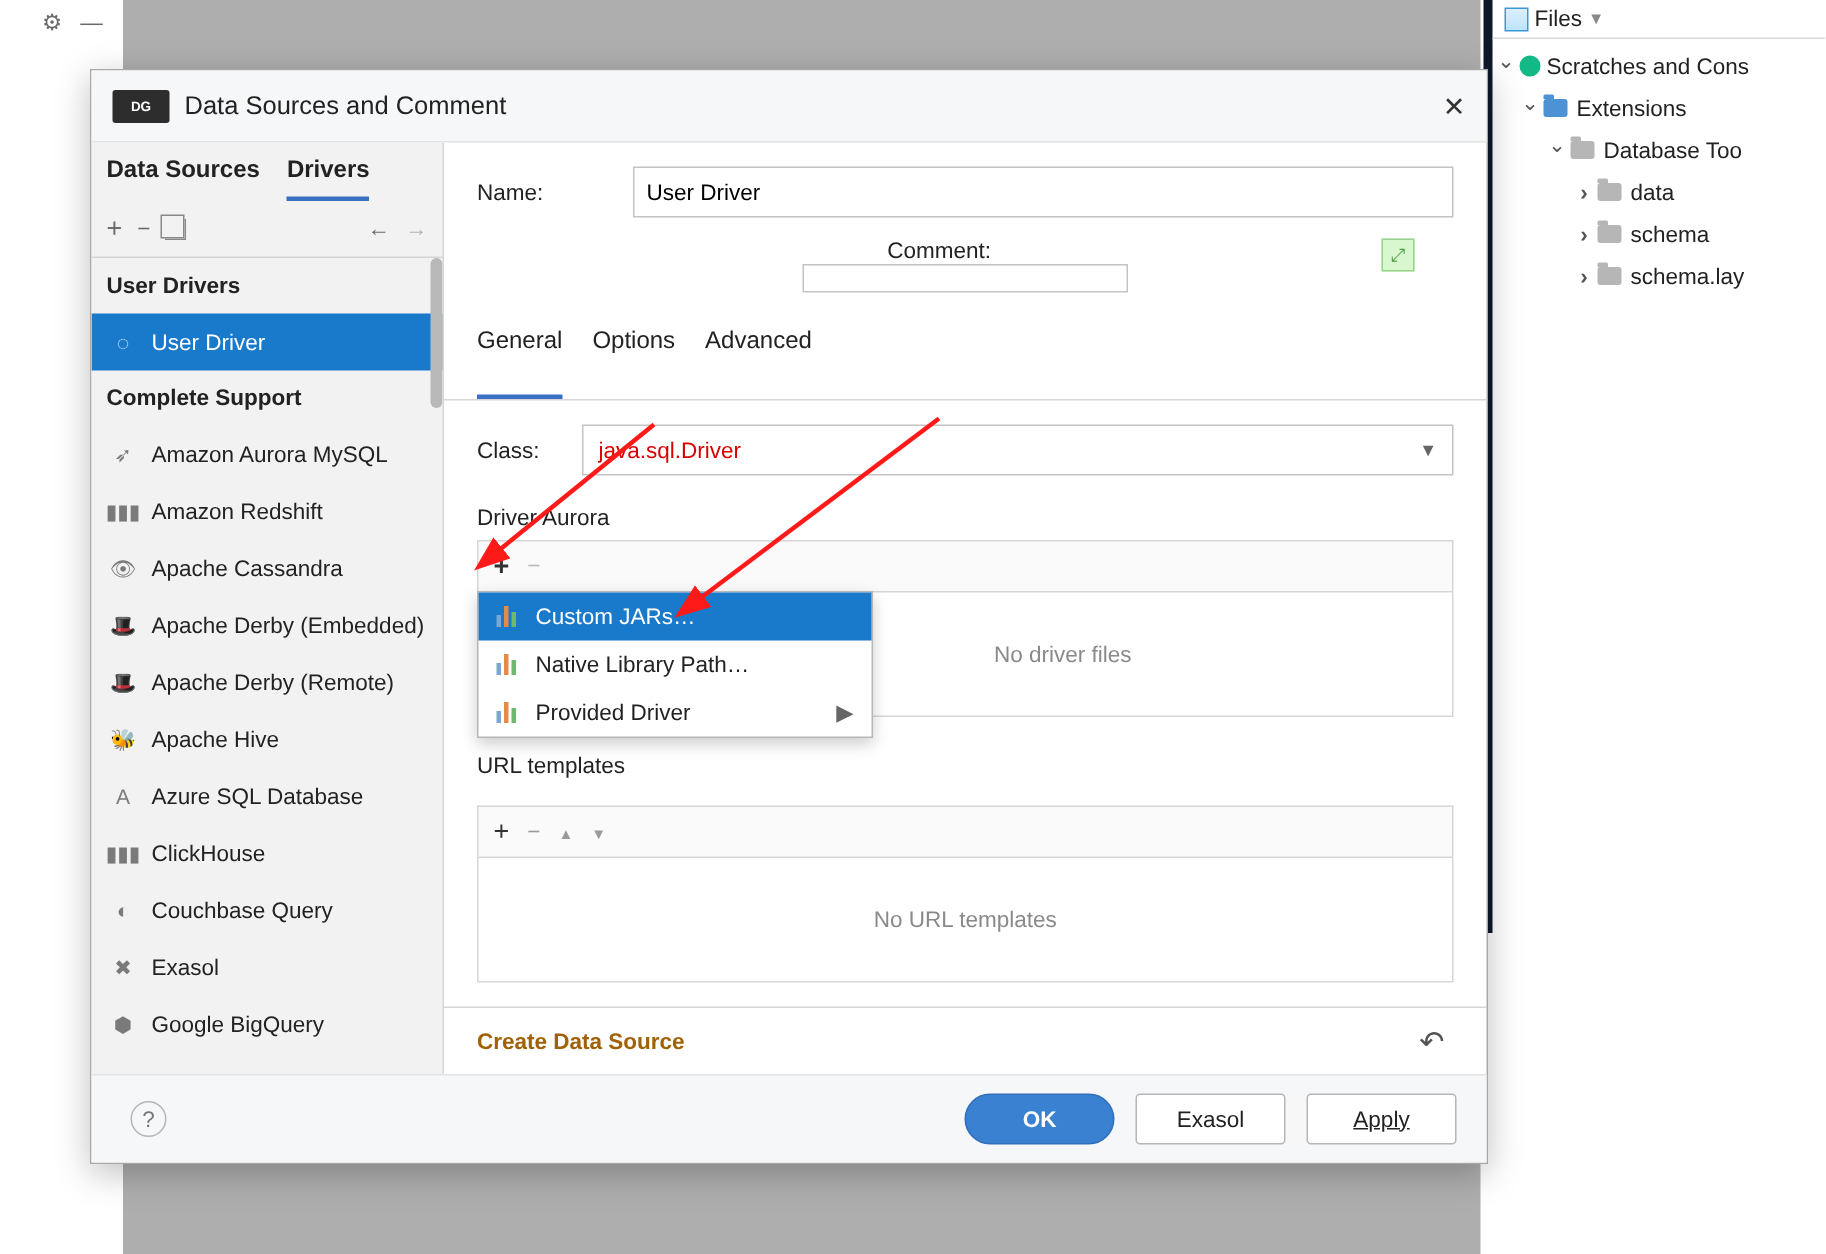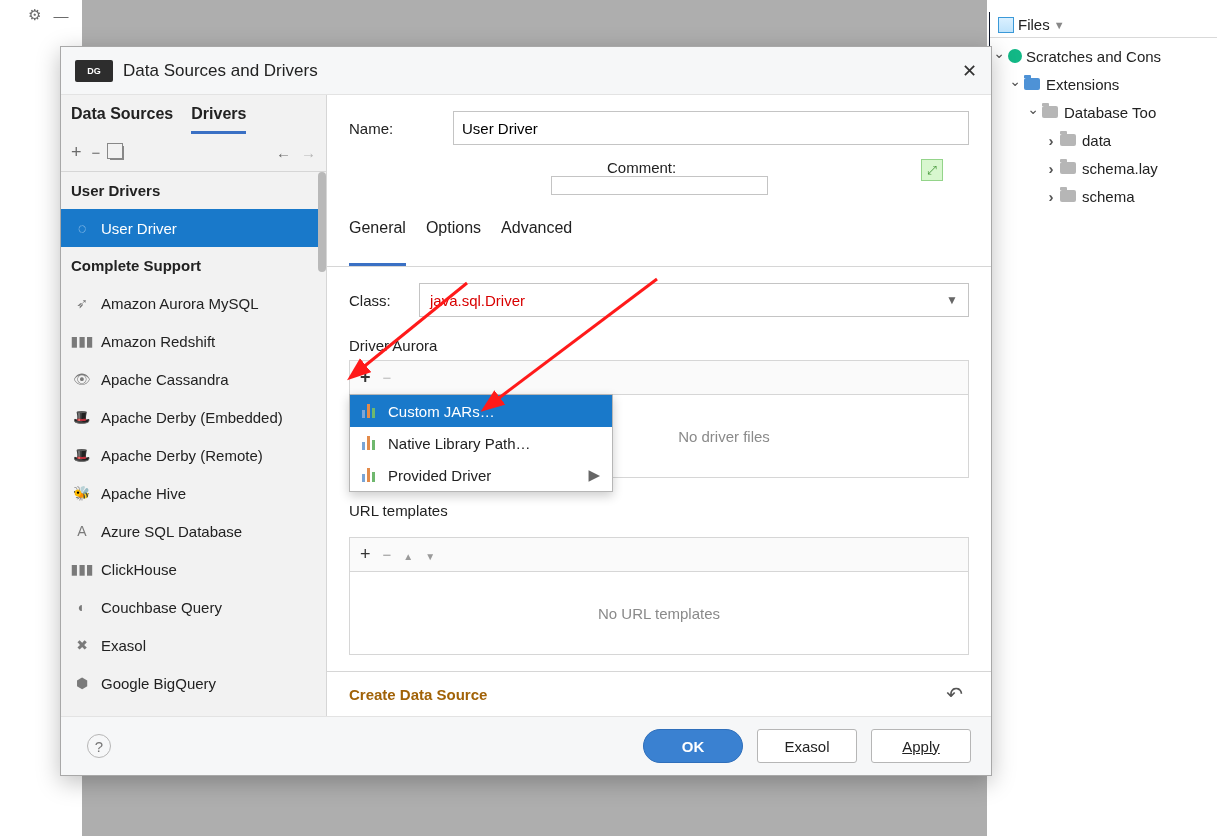--- a/index.html
+++ b/index.html
@@ -3,42 +3,42 @@
 <meta charset="utf-8">
 <style>
 * { box-sizing: border-box; margin: 0; padding: 0; font-family: "Segoe UI", Arial, sans-serif; }
 body { background: #fff; width: 1217px; height: 836px; overflow: hidden; position: relative; font-size: 15px; color: #222; }
 
 .top-toolbar { position: absolute; left: 0; top: 0; width: 82px; height: 30px; display: flex; align-items: center; gap: 12px; padding-left: 28px; }
 .top-toolbar .gear, .top-toolbar .minus { color: #6b6b6b; }
 
 .gray-backdrop { position: absolute; left: 82px; top: 0; width: 905px; height: 836px; background: #aeaeae; }
 
-.right-panel { position: absolute; right: 0; top: 12px; width: 228px; height: 622px; background: #fff; border-left: 1px solid #0f172a; }
+.right-panel { position: absolute; right: 0; top: 0; width: 228px; height: 622px; background: #fff; border-left: 6px solid #0f172a; }
 .right-tabs { display: flex; align-items: center; gap: 4px; padding: 4px 8px; border-bottom: 1px solid #d9d9d9; }
 .file-icon { width: 16px; height: 16px; border: 1px solid #3b99d8; background: linear-gradient(#daf0ff,#bfe3fb); display: inline-block; }
 .tree { padding: 4px 0; font-size: 15px; }
 .tree-row { display: flex; align-items: center; height: 28px; white-space: nowrap; overflow: hidden; }
 .tree-arrow { width: 14px; text-align: center; color: #555; margin-right: 2px; }
 .tree-arrow.closed::before { content: "\203A"; font-weight: bold; }
 .tree-arrow.open::before { content: "\2304"; position: relative; top: -4px; font-size: 14px; }
 .folder-icon { width: 16px; height: 12px; background: #b6b6b6; border-radius: 2px; display: inline-block; margin-right: 6px; position: relative; }
 .folder-icon::before { content: ""; position: absolute; width: 7px; height: 3px; background: #b6b6b6; top: -3px; left: 0; border-radius: 1px 1px 0 0; }
 .folder-icon.blue { background: #4e92d6; }
 .folder-icon.blue::before { background: #4e92d6; }
 .badge-icon { width: 14px; height: 14px; border-radius: 50%; background: #12b886; display: inline-block; margin-right: 4px; position: relative; }
 .badge-icon::after { content: ""; position: absolute; width: 6px; height: 6px; border: 2px solid #fff; border-right: none; border-top: none; transform: rotate(-45deg); left: 3px; top: 2px; display: none;}
 
 .dialog { position: absolute; left: 60px; top: 46px; width: 932px; height: 730px; background: #fff; border: 1px solid #a8a8a8; box-shadow: 0 6px 22px rgba(0,0,0,0.25); display: flex; flex-direction: column; }
 .titlebar { height: 48px; display: flex; align-items: center; padding: 0 14px; border-bottom: 1px solid #e3e3e3; background: #f6f7f8;}
 .titlebar .app-icon { width: 38px; height: 22px; background: #2d2d2d; color: #fff; font-size: 9px; font-weight: bold; display: flex; align-items: center; justify-content: center; margin-right: 10px; border-radius: 2px;}
 .titlebar .x-btn { margin-left: auto; font-size: 18px; color: #333; cursor: pointer; }
 
 .dialog-body { flex: 1; display: flex; min-height: 0; }
-.left-pane { width: 266px; border-right: 1px solid #d6d6d6; display: flex; flex-direction: column; background: #f2f2f2; }
+.left-pane { width: 235px; border-right: 1px solid #d6d6d6; display: flex; flex-direction: column; background: #f2f2f2; }
 .left-tabs { display: flex; gap: 18px; padding: 10px 10px 0 10px; font-weight: bold; font-size: 16px; }
 .left-tabs .tab { padding-bottom: 8px; }
 .left-tabs .tab.active { border-bottom: 3px solid #3a70c4; }
 .left-toolbar { display: flex; align-items: center; gap: 10px; padding: 8px 10px; color: #6b6b6b; border-bottom: 1px solid #d6d6d6;}
 .left-toolbar .spacer { flex: 1; }
 .left-list { flex: 1; overflow: auto; position: relative;}
 .section-header { font-weight: bold; padding: 10px 10px; }
 .driver-row { display: flex; align-items: center; gap: 10px; height: 38px; padding: 0 12px; }
 .driver-row.selected { background: #1979ca; color: #fff; }
 .driver-row .drv-icon { width: 18px; height: 18px; display: inline-flex; align-items: center; justify-content: center; font-size: 14px; color: #7a7a7a; }
@@ -131,34 +131,34 @@
       <span>Database Too</span>
     </div>
     <div class="tree-row" style="padding-left:54px;">
       <span class="tree-arrow closed"></span>
       <span class="folder-icon"></span>
       <span>data</span>
     </div>
     <div class="tree-row" style="padding-left:54px;">
       <span class="tree-arrow closed"></span>
       <span class="folder-icon"></span>
-      <span>schema.lay</span>
+      <span>schema</span>
     </div>
     <div class="tree-row" style="padding-left:54px;">
       <span class="tree-arrow closed"></span>
       <span class="folder-icon"></span>
-      <span>schema</span>
+      <span>schema.lay</span>
     </div>
   </div>
 </div>
 
 <div class="dialog">
   <div class="titlebar">
     <div class="app-icon">DG</div>
-    <div style="font-size:17px;">Data Sources and Drivers</div>
+    <div style="font-size:17px;">Data Sources and Comment</div>
     <div class="x-btn">✕</div>
   </div>
 
   <div class="dialog-body">
 
     <div class="left-pane">
       <div class="left-tabs">
         <div class="tab">Data Sources</div>
         <div class="tab active">Drivers</div>
       </div>

